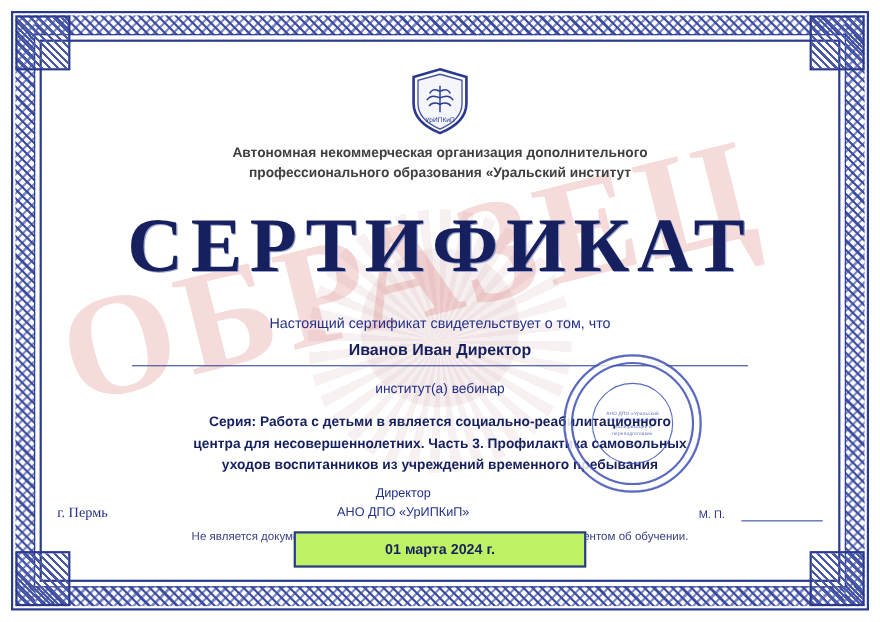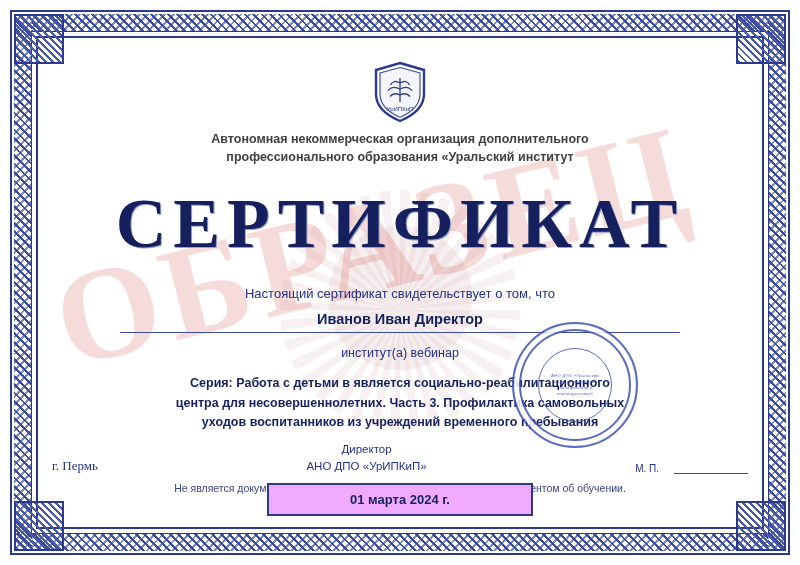--- a/index.html
+++ b/index.html
@@ -263,21 +263,21 @@
 
   
   .date-box {
     position: absolute;
     left: 50%;
     transform: translateX(-50%);
     top: 483px;
     min-width: 210px;
     padding: 7px 26px;
     border: 2px solid #2b3a8f;
-    background: #f0abfc;
+    background: #bef264;
     font-size: 13px;
     font-weight: bold;
     color: #16205e;
     text-align: center;
   }
 </style>
 </head>
 <body>
 
 <div class="page">

